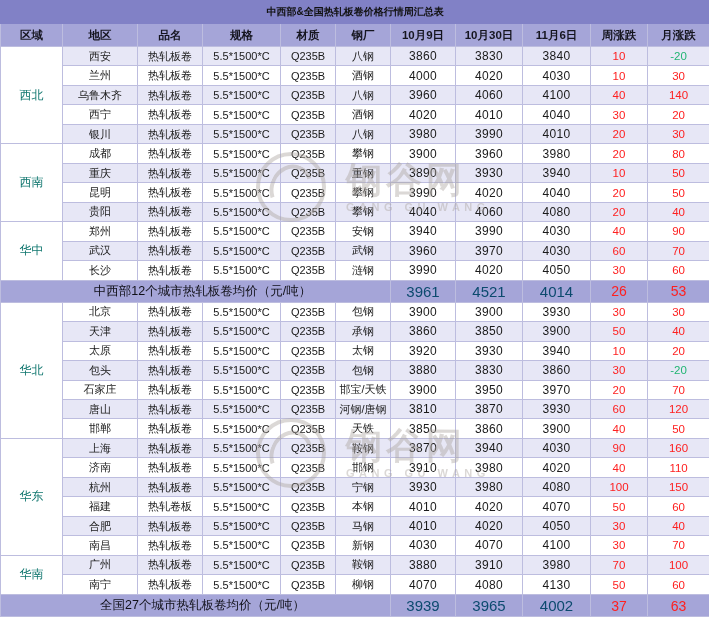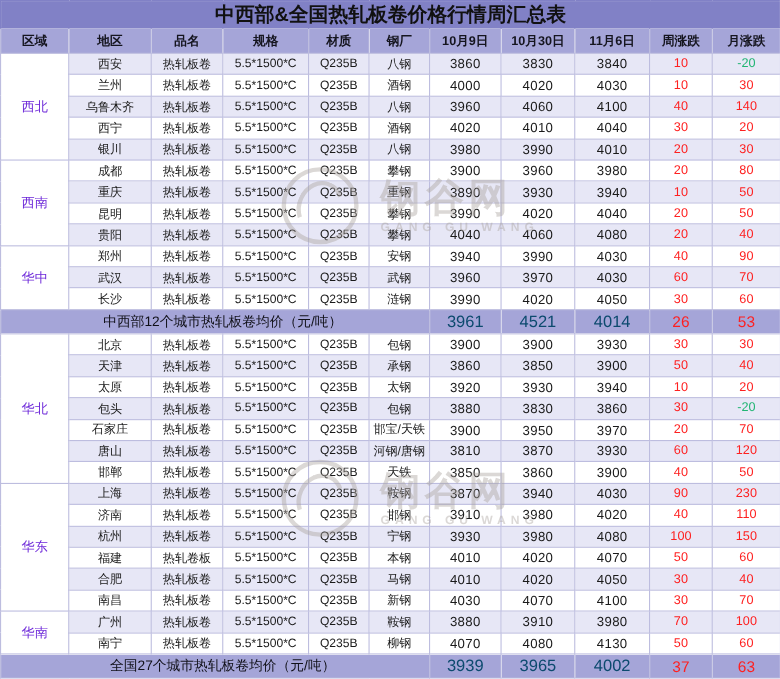--- a/index.html
+++ b/index.html
@@ -17,34 +17,34 @@
     padding:0 1px;
     text-align:center;
     vertical-align:middle;
     font-size:11px;
     color:#1a1a1a;
     overflow:hidden;
     white-space:nowrap;
   }
   tr.title-row td{
     background:#8181c6;
-    font-size:18px;
+    font-size:10px;
     font-weight:700;
     color:#111;
     height:22px;
     border-color:#8181c6;
   }
   tr.header-row th{
     background:#a5a5d8;
     font-weight:700;
     font-size:11.5px;
     color:#15151f;
     height:22px;
   }
-  td.region-cell{background:#ffffff;font-size:12px;color:#6d28d9;}
+  td.region-cell{background:#ffffff;font-size:12px;color:#0f766e;}
   tr.shaded td{background:#e7e7f6;}
   tr.shaded td.region-cell{background:#ffffff;}
   td.num{font-size:12px;letter-spacing:.3px;}
   td.chg{font-size:11.5px;font-weight:500;}
   .up{color:#fe2020;}
   .down{color:#21b573;}
   tr.summary-row td{
     background:#a5a5d8;
     height:21px;
   }
@@ -350,21 +350,21 @@
         <td class="region-cell" rowspan="6">华东</td>
         <td>上海</td>
         <td>热轧板卷</td>
         <td>5.5*1500*C</td>
         <td>Q235B</td>
         <td>鞍钢</td>
         <td class="num">3870</td>
         <td class="num">3940</td>
         <td class="num">4030</td>
         <td class="chg up">90</td>
-        <td class="chg up">230</td>
+        <td class="chg up">160</td>
       </tr>
       <tr class="">
         <td>济南</td>
         <td>热轧板卷</td>
         <td>5.5*1500*C</td>
         <td>Q235B</td>
         <td>邯钢</td>
         <td class="num">3910</td>
         <td class="num">3980</td>
         <td class="num">4020</td>

